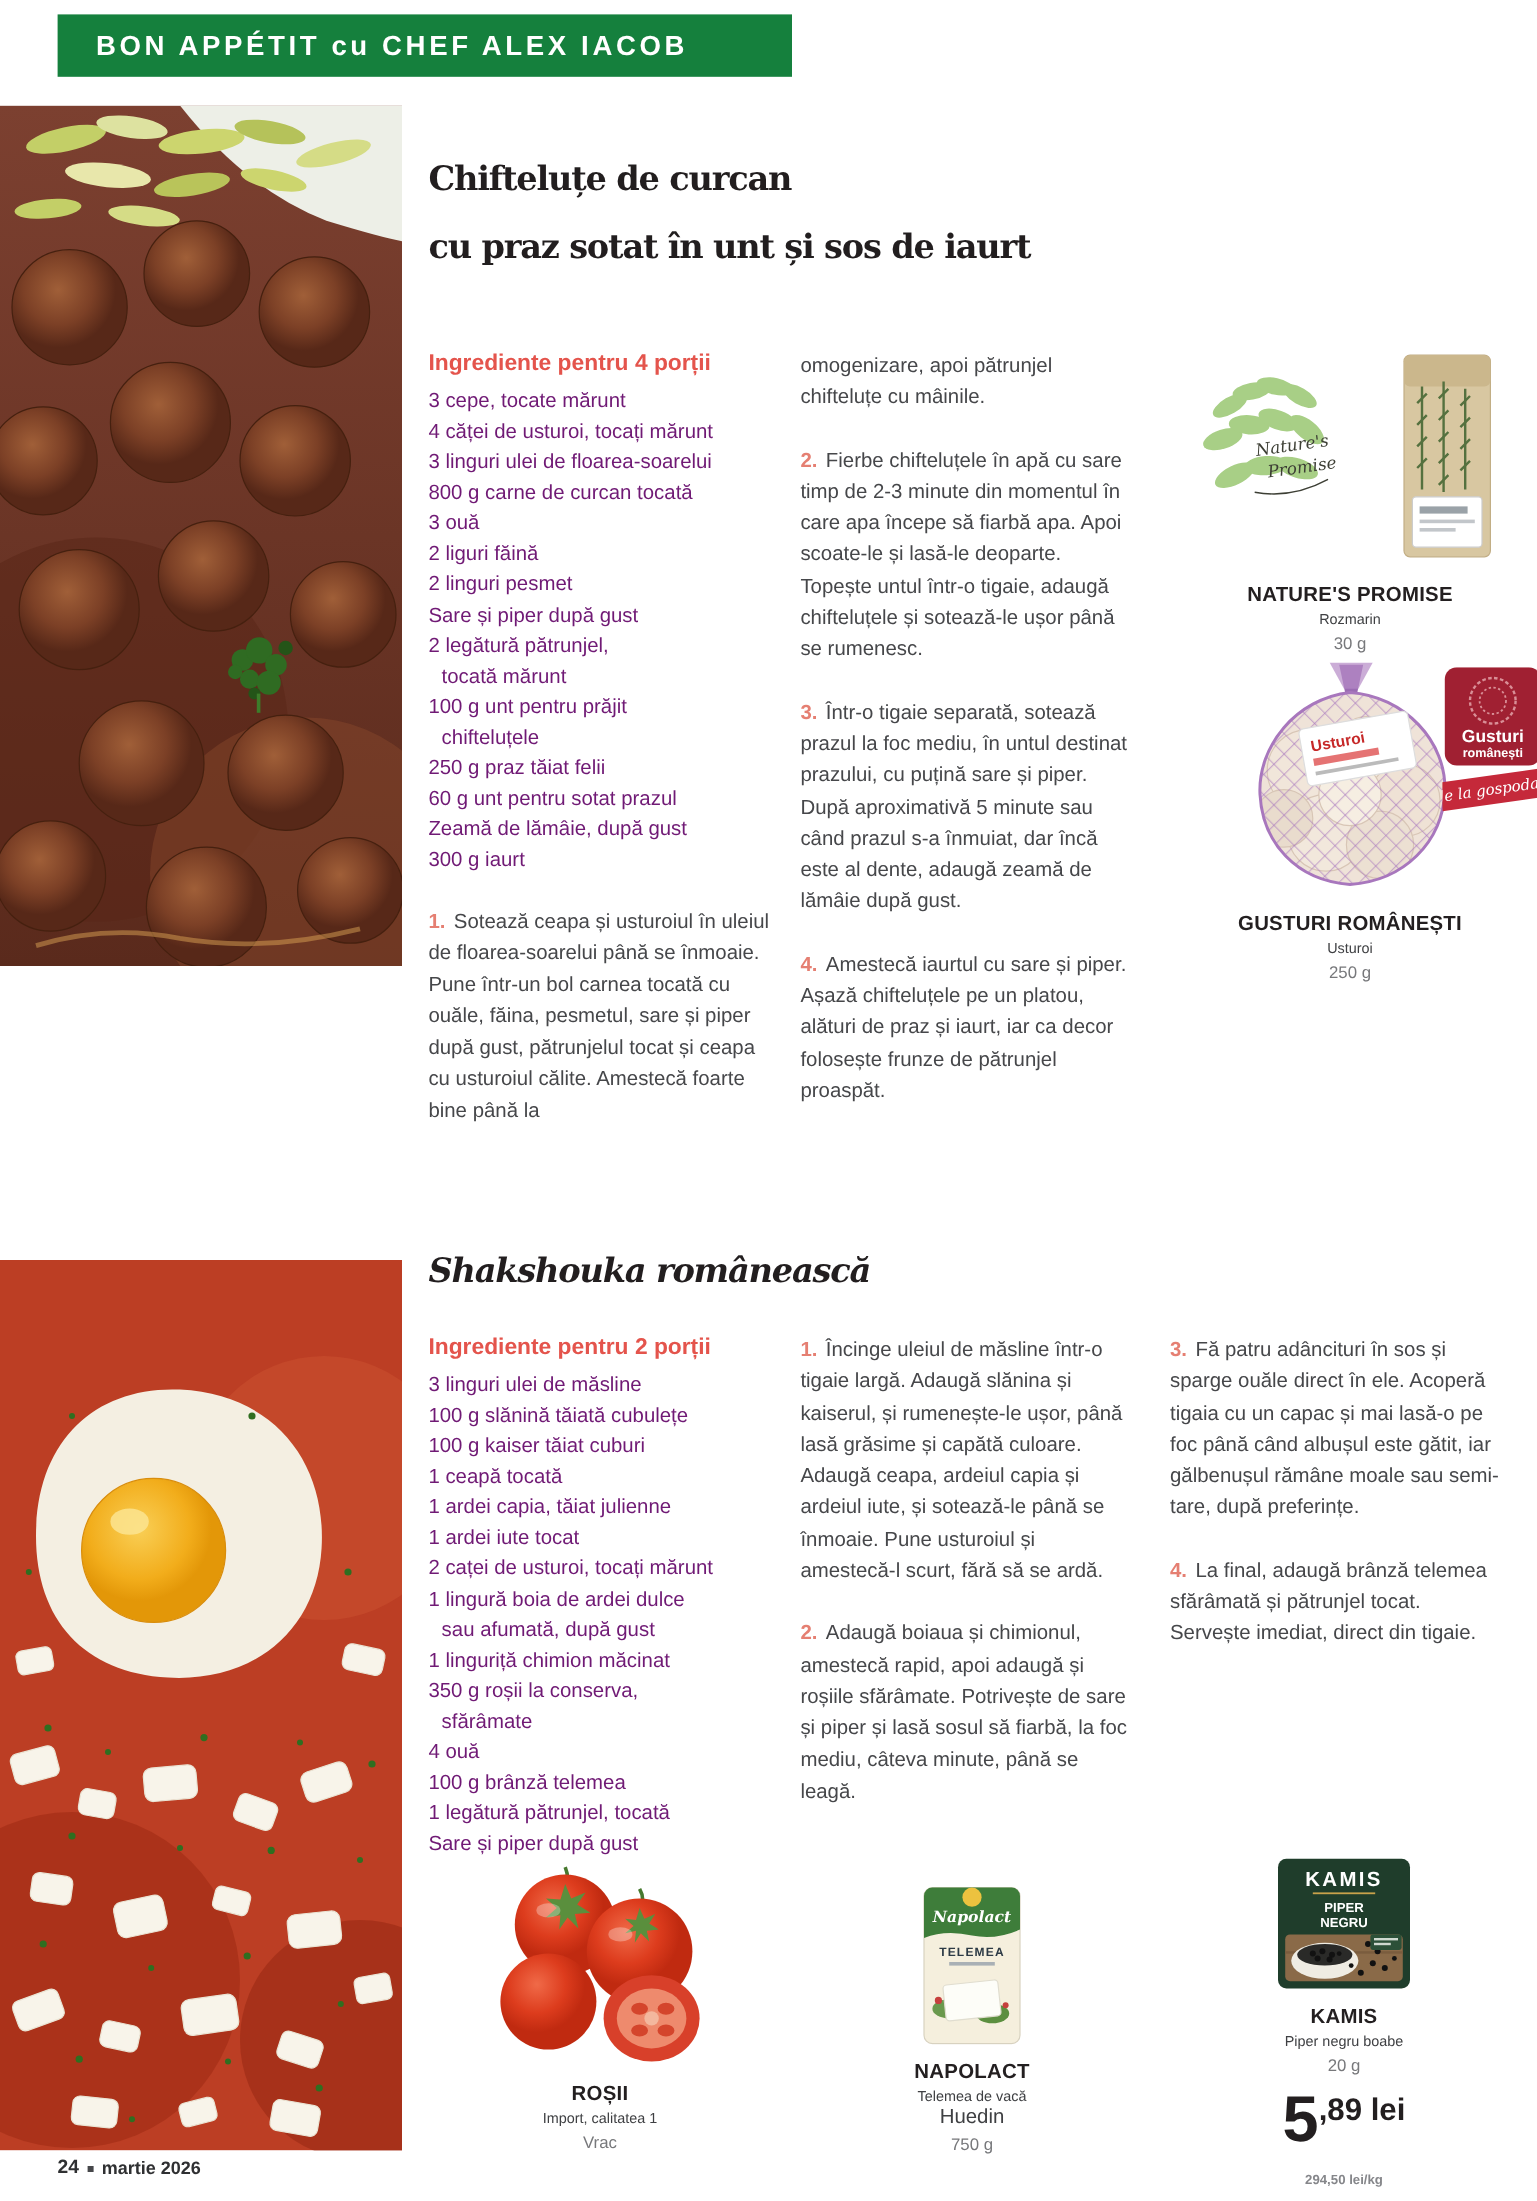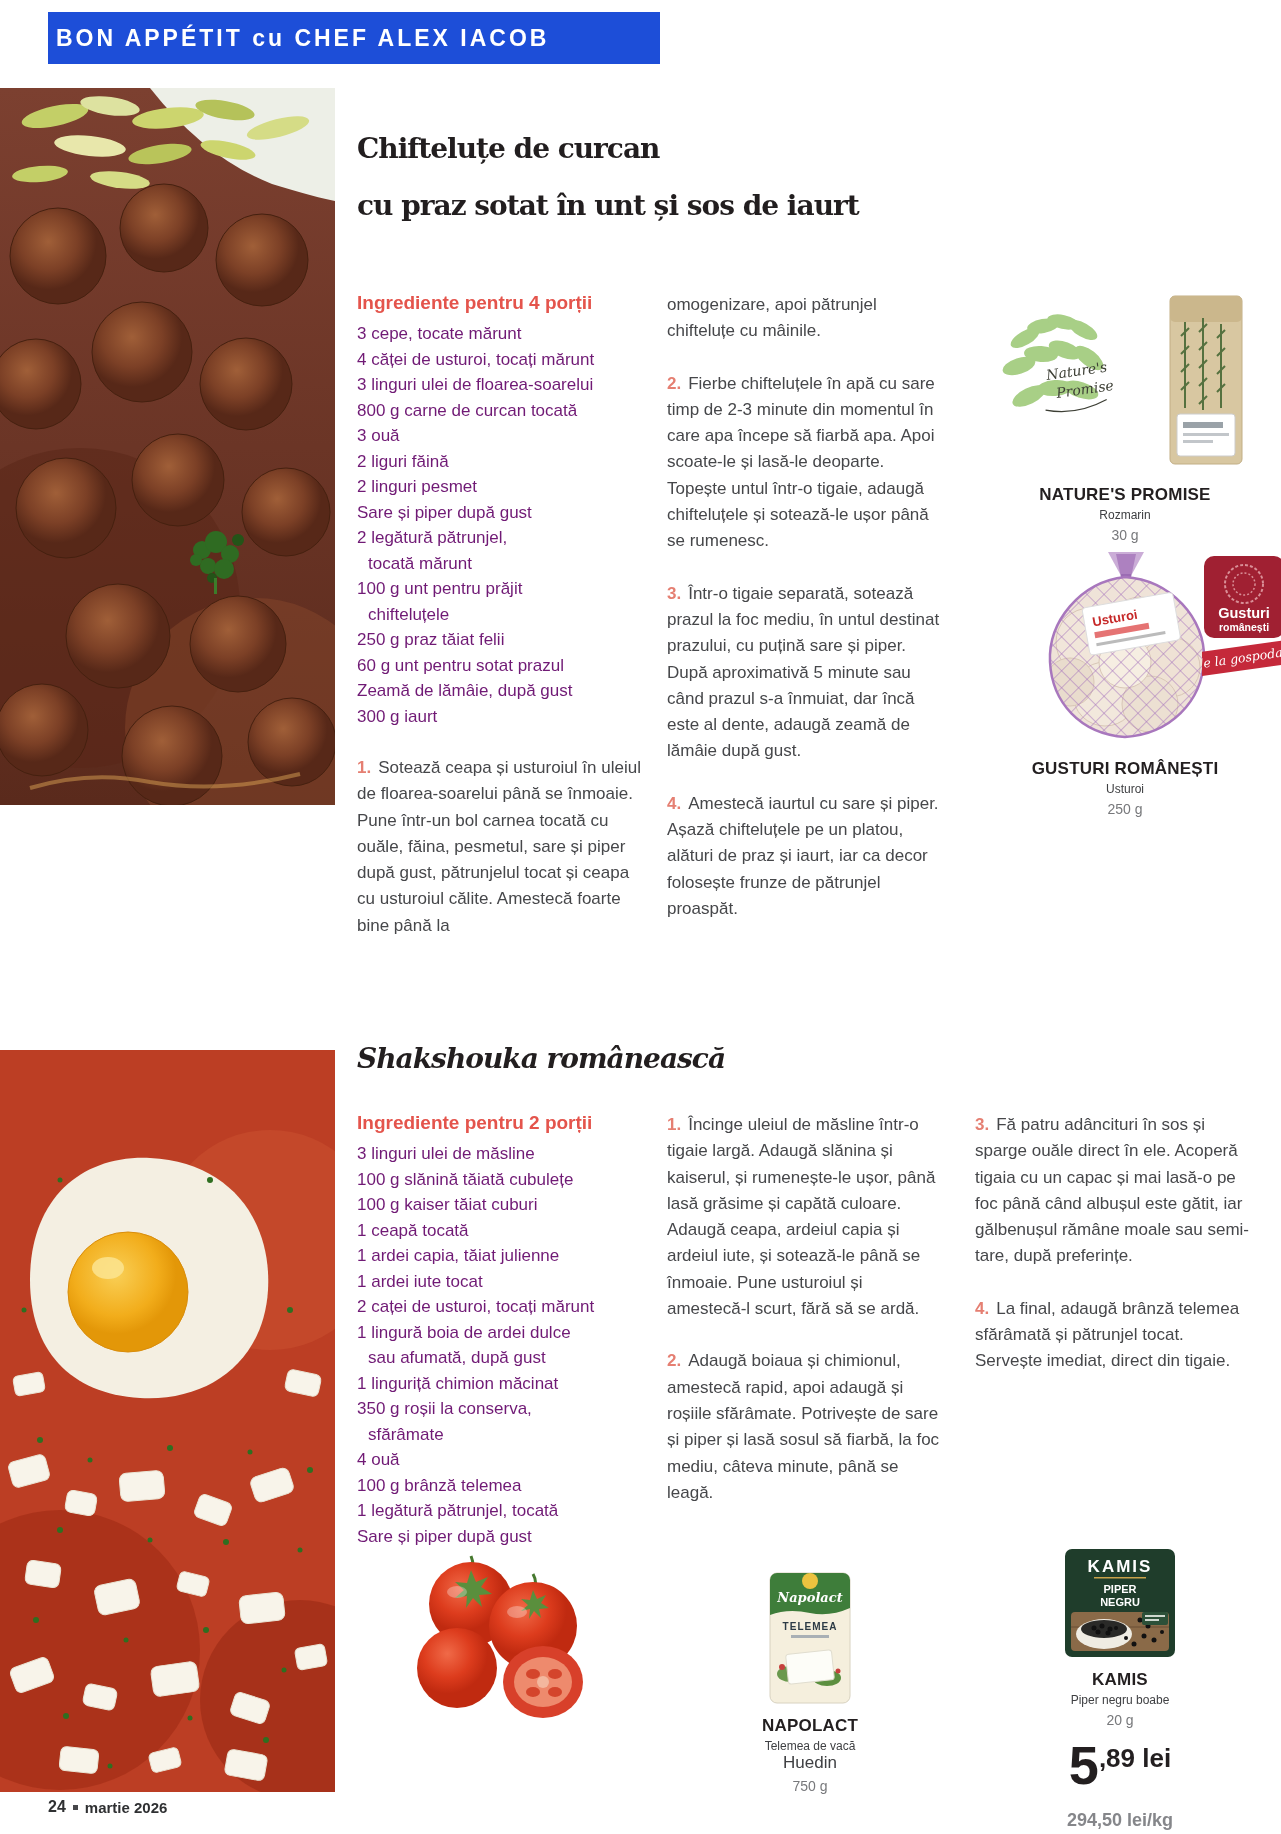--- a/index.html
+++ b/index.html
@@ -1,21 +1,21 @@
 <!DOCTYPE html>
 <html><head>
 <meta charset="utf-8">
 <style>
   html,body{margin:0;padding:0;background:#fff;}
   .page{position:relative;width:1281px;height:1834px;background:#ffffff;overflow:hidden;
         font-family:"Liberation Sans",sans-serif;color:#46474a;}
 
   
-  .banner{position:absolute;left:48px;top:12px;width:612px;height:52px;background:#1d4ed8;
-          display:flex;align-items:center;box-sizing:border-box;padding-left:8px;}
+  .banner{position:absolute;left:48px;top:12px;width:612px;height:52px;background:#15803d;
+          display:flex;align-items:center;box-sizing:border-box;padding-left:32px;}
   .banner span{color:#fff;font-weight:bold;font-size:23px;letter-spacing:3px;}
 
   
   .photo{position:absolute;left:0;display:block;}
   #photo1{top:88px;}
   #photo2{top:1050px;}
 
   
   .r-title{position:absolute;left:357px;font-family:"DejaVu Serif","Liberation Serif",serif;
            font-weight:700;color:#221e1f;font-size:28px;line-height:57px;letter-spacing:-1px;}
@@ -45,21 +45,21 @@
   #prod-napolact{left:660px;top:1572px;width:300px;}
   #prod-kamis{left:970px;top:1548px;width:300px;}
   .caption{margin-top:8px;}
   .p-brand{font-size:17px;font-weight:bold;color:#231f20;letter-spacing:0.2px;}
   .p-name{font-size:12px;color:#3f4043;margin-top:3px;text-align:center;}
   .p-name2{font-size:17px;color:#3f4043;}
   .p-qty{font-size:14px;color:#77787b;margin-top:5px;}
   .price{margin-top:10px;color:#231f20;font-weight:bold;line-height:54px;}
   .price-main{font-size:54px;letter-spacing:-2px;}
   .price-sup{font-size:26px;position:relative;top:-17px;margin-left:2px;margin-top:40px;}
-  .unit-price{font-size:18px;font-weight:bold;color:#85868a;margin-top:4px;}
+  .unit-price{font-size:11px;font-weight:bold;color:#85868a;margin-top:4px;}
 
   
   #badge{position:absolute;left:1202px;top:556px;}
 
   
   .footer{position:absolute;left:48px;top:1798px;display:flex;align-items:center;
           font-weight:bold;color:#2f3032;}
   .footer .pg{font-size:16px;}
   .footer .sq{display:inline-block;width:5px;height:5px;background:#46474a;margin:0 7px;}
   .footer .iss{font-size:15px;}
@@ -375,20 +375,25 @@
       <ellipse cx="128" cy="122" rx="7" ry="5" fill="#d4452c"></ellipse>
       <ellipse cx="150" cy="122" rx="7" ry="5" fill="#d4452c"></ellipse>
       <ellipse cx="128" cy="140" rx="7" ry="5" fill="#d4452c"></ellipse>
       <ellipse cx="150" cy="140" rx="7" ry="5" fill="#d4452c"></ellipse>
       <circle cx="138" cy="130" r="6" fill="#f3b79e"></circle>
       <path d="M66,18 l5,12 12,-5 -7,10 11,7 -13,1 3,12 -9,-9 -7,10 1,-12 -12,2 9,-8 -9,-8 12,1 Z" fill="#5a8f3d"></path>
       <path d="M128,38 l4,9 9,-4 -5,8 8,5 -10,1 2,9 -7,-7 -5,8 1,-10 -9,2 7,-6 -7,-6 9,1 Z" fill="#5a8f3d"></path>
       <ellipse cx="52" cy="40" rx="10" ry="6" fill="#ffffff" opacity="0.3"></ellipse>
       <ellipse cx="112" cy="60" rx="10" ry="6" fill="#ffffff" opacity="0.3"></ellipse>
     </svg>
+    <div class="caption">
+      <div class="p-brand">ROȘII</div>
+      <div class="p-name">Import, calitatea 1</div>
+      <div class="p-qty">Vrac</div>
+    </div>
   </div>
 
   <div id="prod-napolact" class="product">
     <svg width="82" height="132" viewBox="0 0 82 132">
       <rect x="1" y="1" width="80" height="130" rx="7" fill="#f5efdd" stroke="#d8d2c0"></rect>
       <path d="M1,8 a7,7 0 0 1 7,-7 h66 a7,7 0 0 1 7,7 v28 q-20,9 -40,5 q-22,-5 -40,2 Z" fill="#3e7d3a"></path>
       <circle cx="41" cy="9" r="8" fill="#ecc23f"></circle>
       <text x="41" y="30" text-anchor="middle" font-size="13" font-weight="bold" font-style="italic" font-family="'DejaVu Serif',serif" fill="#ffffff">Napolact</text>
       <text x="41" y="58" text-anchor="middle" font-size="10" font-weight="bold" fill="#2c3a45" letter-spacing="1">TELEMEA</text>
       <rect x="22" y="63" width="38" height="3" fill="#a9b0b5"></rect>

